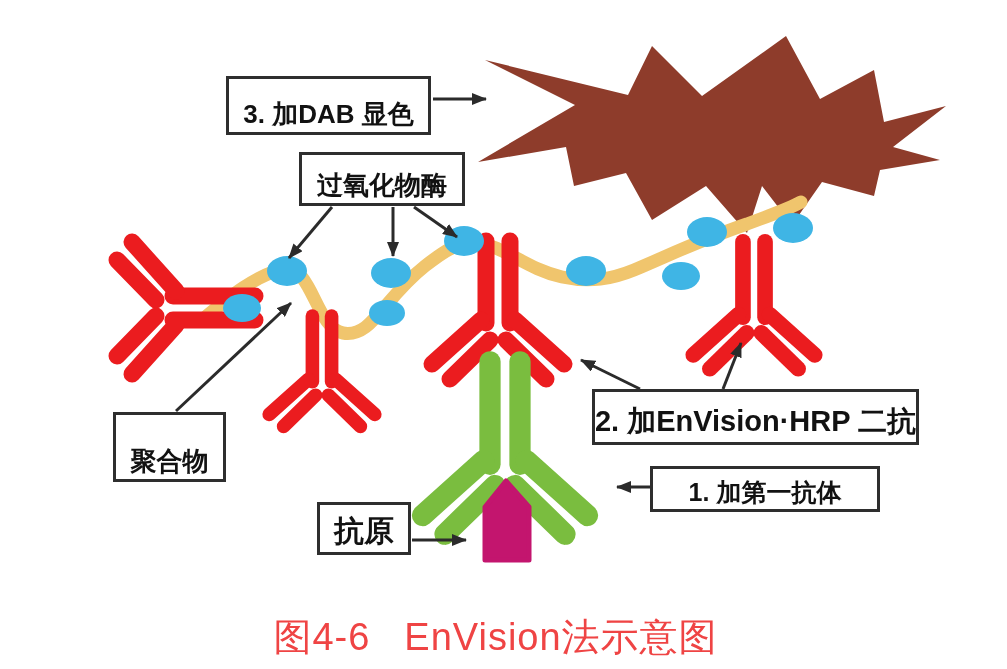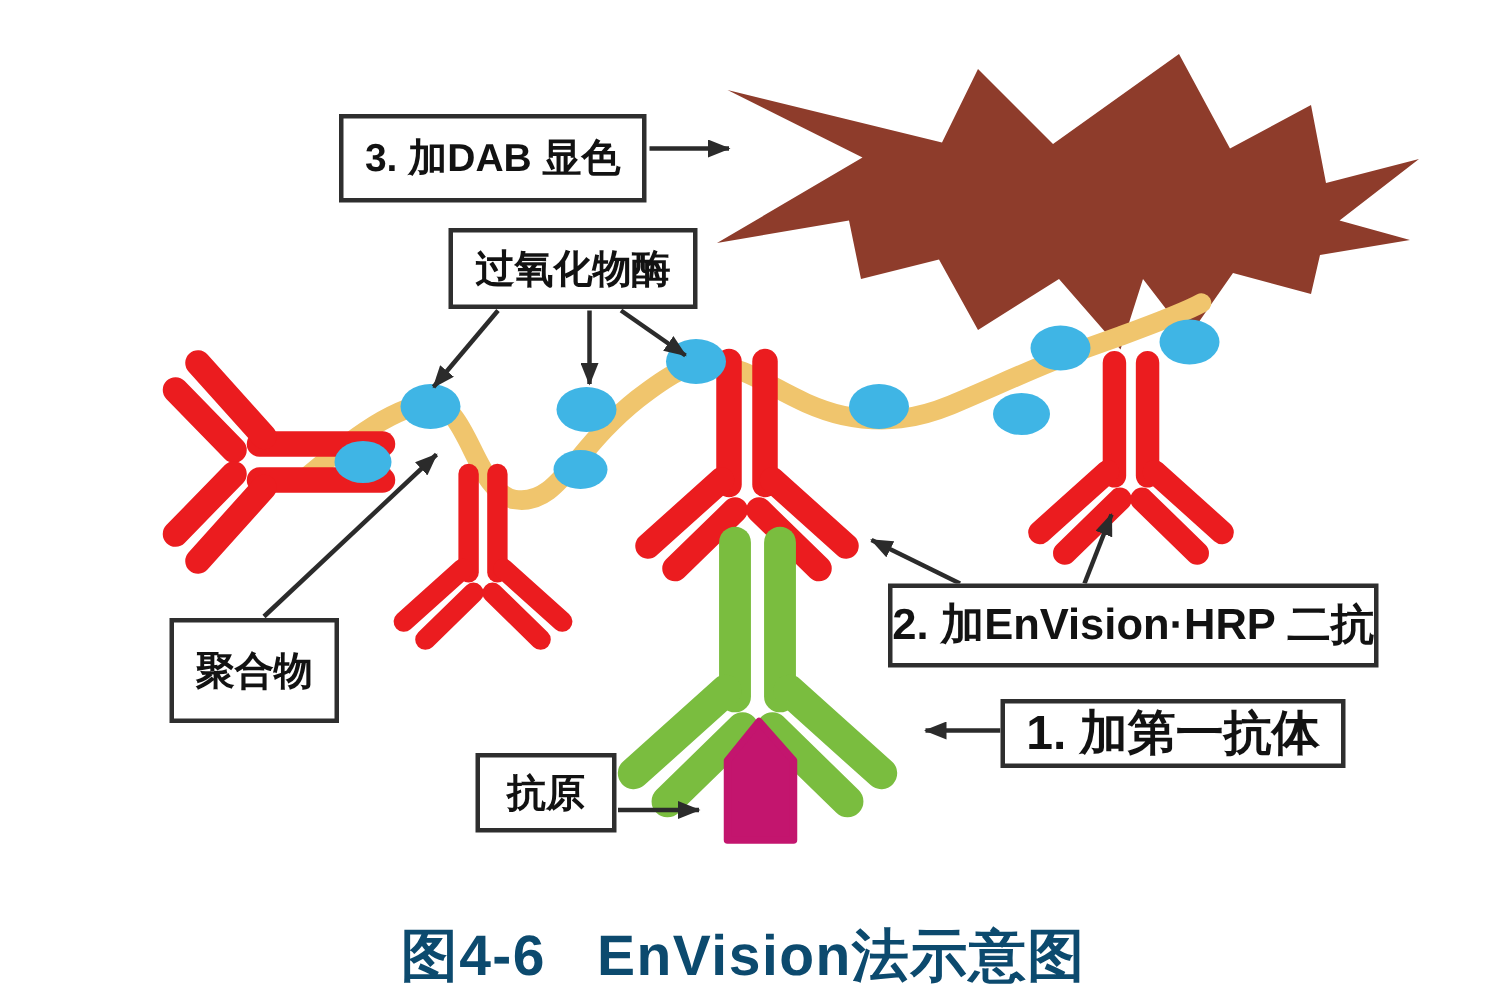--- a/index.html
+++ b/index.html
@@ -3,32 +3,32 @@
 <meta charset="utf-8">
 <style>
   html,body{margin:0;padding:0;background:#fff;}
   .stage{
     position:relative;width:1007px;height:669px;background:#ffffff;overflow:hidden;
     font-family:"Liberation Sans","DejaVu Sans",sans-serif;
   }
   .stage svg.diagram{position:absolute;left:0;top:0;z-index:0;}
   .lbox{
     position:absolute;z-index:2;background:#ffffff;border:3px solid #2e2e2e;
-    display:flex;align-items:center;justify-content:center;
+    display:flex;align-items:flex-end;justify-content:center;
     font-weight:bold;color:#121212;white-space:nowrap;box-sizing:border-box;
   }
   .lbox-step3{left:226px;top:76px;width:205px;height:59px;font-size:26px;}
   .lbox-perox{left:299px;top:152px;width:166px;height:54px;font-size:26px;font-family:Liberation Mono, monospace;}
   .lbox-poly{left:113px;top:412px;width:113px;height:70px;font-size:26px;}
   .lbox-step2{left:592px;top:389px;width:327px;height:56px;font-size:29px;}
-  .lbox-step1{left:667px;top:466px;width:230px;height:46px;font-size:32px;}
-  .lbox-antigen{left:317px;top:502px;width:94px;height:53px;font-size:26px;}
+  .lbox-step1{left:650px;top:466px;width:230px;height:46px;font-size:25px;}
+  .lbox-antigen{left:317px;top:502px;width:94px;height:53px;font-size:30px;}
   .caption{
     position:absolute;left:0;right:16px;top:612px;z-index:2;
-    text-align:center;font-size:38px;font-weight:700;color:#0c4a6e;letter-spacing:1px;
+    text-align:center;font-size:38px;font-weight:400;color:#ef4444;letter-spacing:1px;
   }
   .caption .cap-num{margin-right:34px;}
 </style>
 </head>
 <body>
 
 <div class="stage">
 
   <svg class="diagram" width="1007" height="669" viewBox="0 0 1007 669" xmlns="http://www.w3.org/2000/svg">
     <defs>

